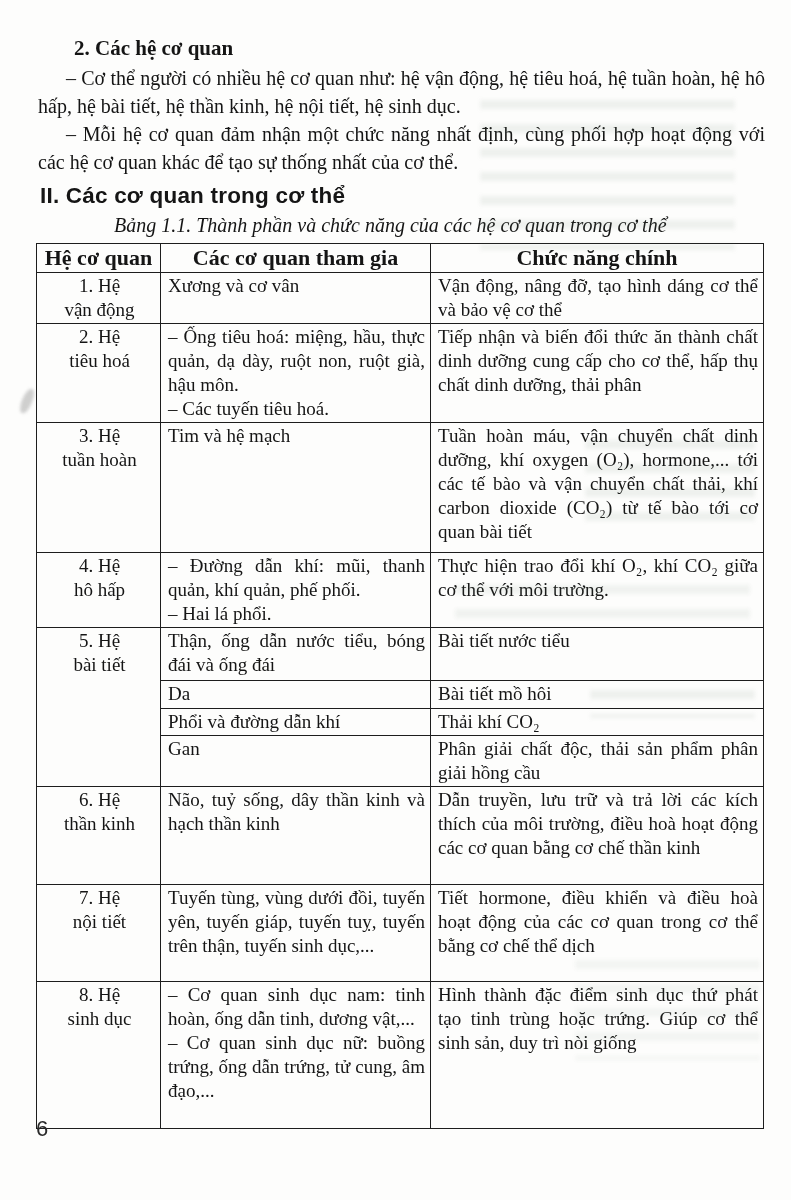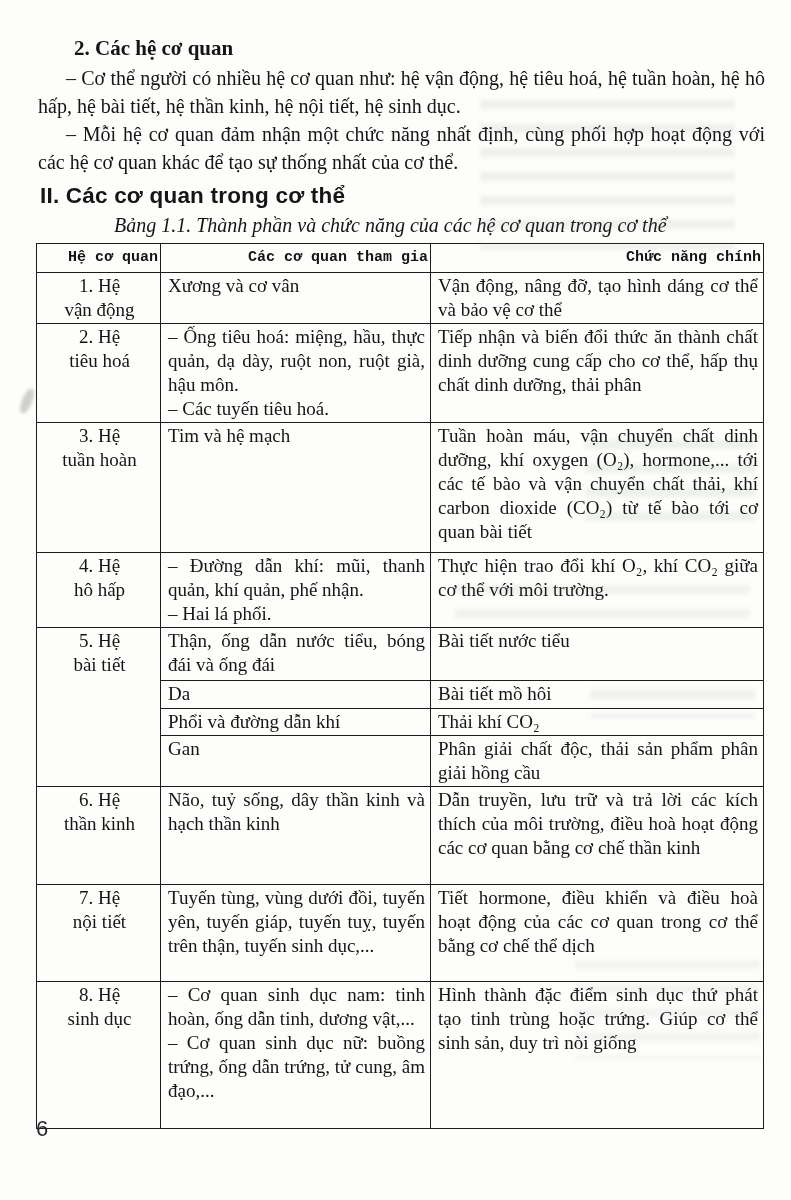--- a/index.html
+++ b/index.html
@@ -45,25 +45,24 @@
   }
   table.organ-table th, table.organ-table td{
     border:1.6px solid #1d1d1d;
     padding:1px 5px 1px 7px;
     line-height:24px;
     vertical-align:top;
     box-sizing:border-box;
     overflow:hidden;
   }
   table.organ-table th{
-    font-size:15px;
-    text-align:right;
+    font-size:22px;
+    text-align:center;
     padding:2px 2px;
     font-weight:bold;
-    font-family:Liberation Mono, monospace;
   }
   td.sys{
     text-align:center;
     vertical-align:middle;
     white-space:pre-line;
     padding:1px 2px;
   }
   td.org, td.fun{
     text-align:justify;
     white-space:pre-line;
@@ -154,21 +153,21 @@
         </tr>
         <tr class="r3">
           <td class="sys">3. Hệ
 tuần hoàn</td>
           <td class="org">Tim và hệ mạch</td>
           <td class="fun">Tuần hoàn máu, vận chuyển chất dinh dưỡng, khí oxygen (O₂), hormone,... tới các tế bào và vận chuyển chất thải, khí carbon dioxide (CO₂) từ tế bào tới cơ quan bài tiết</td>
         </tr>
         <tr class="r4">
           <td class="sys">4. Hệ
 hô hấp</td>
-          <td class="org">– Đường dẫn khí: mũi, thanh quản, khí quản, phế nhận.
+          <td class="org">– Đường dẫn khí: mũi, thanh quản, khí quản, phế phối.
 – Hai lá phổi.</td>
           <td class="fun">Thực hiện trao đổi khí O₂, khí CO₂ giữa cơ thể với môi trường.</td>
         </tr>
         <tr class="r5a">
           <td class="sys" rowspan="4">5. Hệ
 bài tiết</td>
           <td class="org">Thận, ống dẫn nước tiểu, bóng đái và ống đái</td>
           <td class="fun">Bài tiết nước tiểu</td>
         </tr>
         <tr class="r5b">

